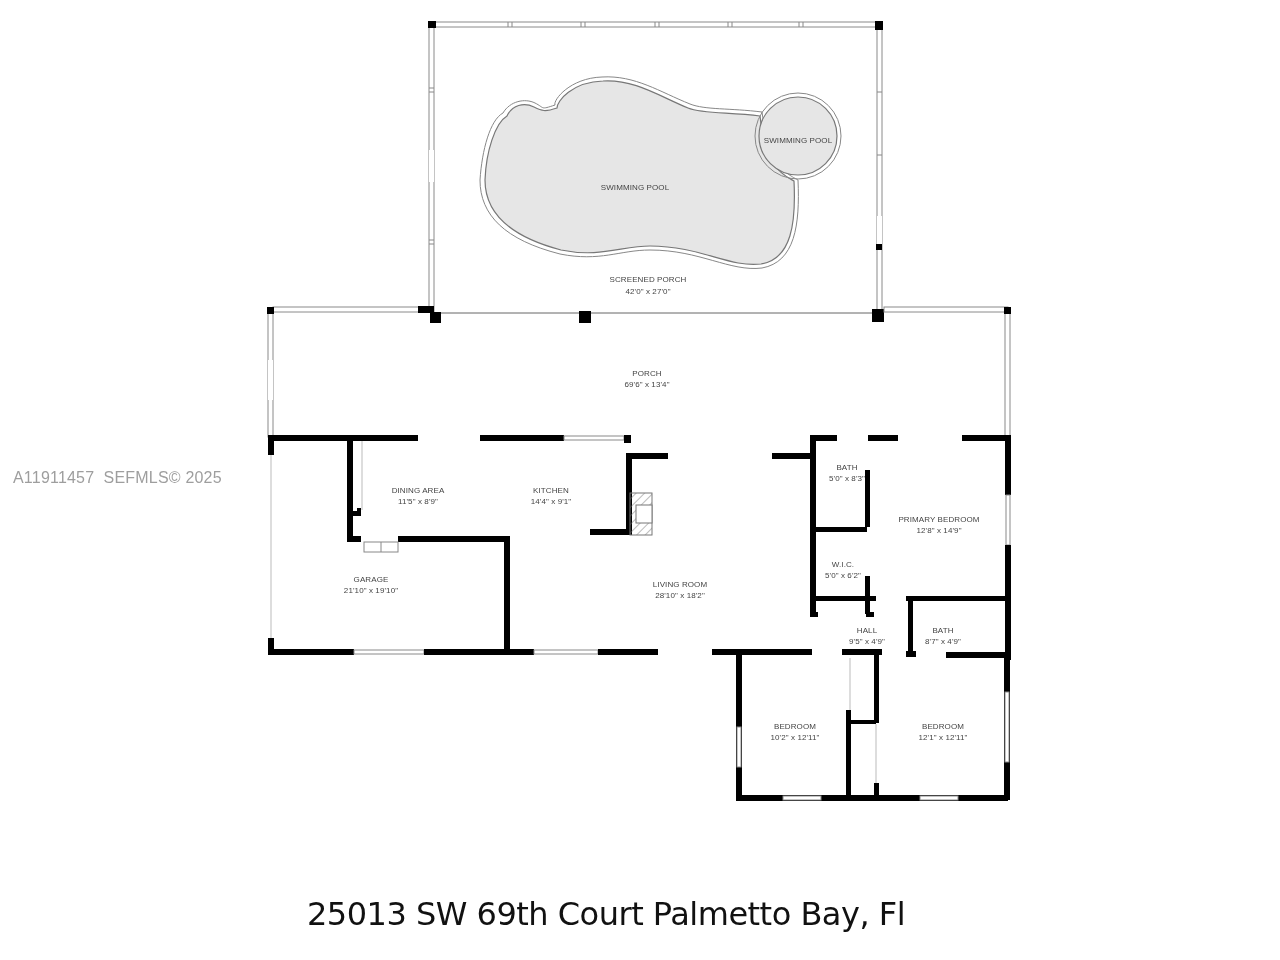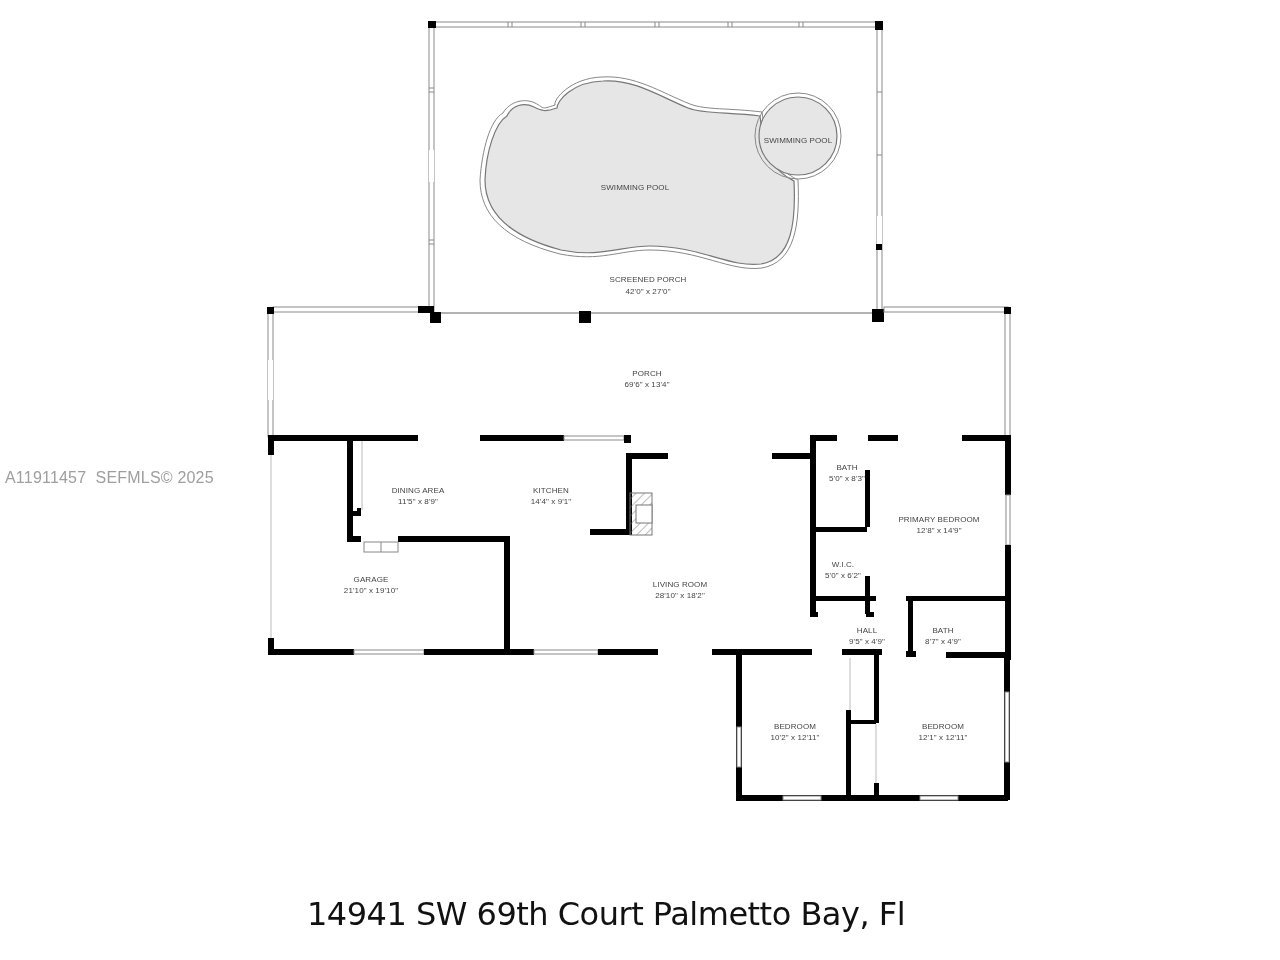--- a/index.html
+++ b/index.html
@@ -3,21 +3,21 @@
 <meta charset="utf-8">
 <style>
   html, body { margin: 0; padding: 0; background: #ffffff; }
   body { width: 1280px; height: 960px; position: relative; overflow: hidden; font-family: "Liberation Sans", sans-serif; }
   #plan { position: absolute; left: 0; top: 0; width: 1280px; height: 960px; }
   .wall { fill: #000; }
   .win { fill: #fff; stroke: #8a8a8a; stroke-width: 1; }
   .pool { fill: #e6e6e6; stroke: #777; stroke-width: 1.2; }
   .pool-rim { fill: none; stroke: #888; stroke-width: 1; }
   .lbl { font-family: "Liberation Sans", sans-serif; font-size: 8px; fill: #444; text-anchor: middle; letter-spacing: 0.1px; }
-  .watermark { position: absolute; left: 5px; top: 469px; font-family: "Liberation Sans", sans-serif; font-size: 16px; color: #9e9e9e; white-space: pre; letter-spacing: 0.2px; }
+  .watermark { position: absolute; left: 13px; top: 469px; font-family: "Liberation Sans", sans-serif; font-size: 16px; color: #9e9e9e; white-space: pre; letter-spacing: 0.2px; }
   .address { position: absolute; left: 0; width: 1212px; top: 895px; text-align: center; font-family: "DejaVu Sans", sans-serif; font-size: 32px; color: #111; letter-spacing: -0.5px; }
   .hatch { fill: url(#hatchPat); stroke: #777; stroke-width: 1; }
 </style>
 </head>
 <body>
 
 <svg id="plan" viewBox="0 0 1280 960" xmlns="http://www.w3.org/2000/svg">
   <defs>
     <pattern id="hatchPat" width="6" height="6" patternUnits="userSpaceOnUse" patternTransform="rotate(45)">
       <line x1="0" y1="0" x2="0" y2="6" stroke="#777" stroke-width="1"></line>
@@ -189,13 +189,13 @@
 
     <text class="lbl" x="795" y="729">BEDROOM</text>
     <text class="lbl" x="795" y="740">10'2" x 12'11"</text>
 
     <text class="lbl" x="943" y="729">BEDROOM</text>
     <text class="lbl" x="943" y="740">12'1" x 12'11"</text>
   </g>
 </svg>
 
 <div class="watermark">A11911457  SEFMLS© 2025</div>
-<div class="address">14941 SW 69th Court Palmetto Bay, Fl</div>
+<div class="address">25013 SW 69th Court Palmetto Bay, Fl</div>
 
 </body></html>

